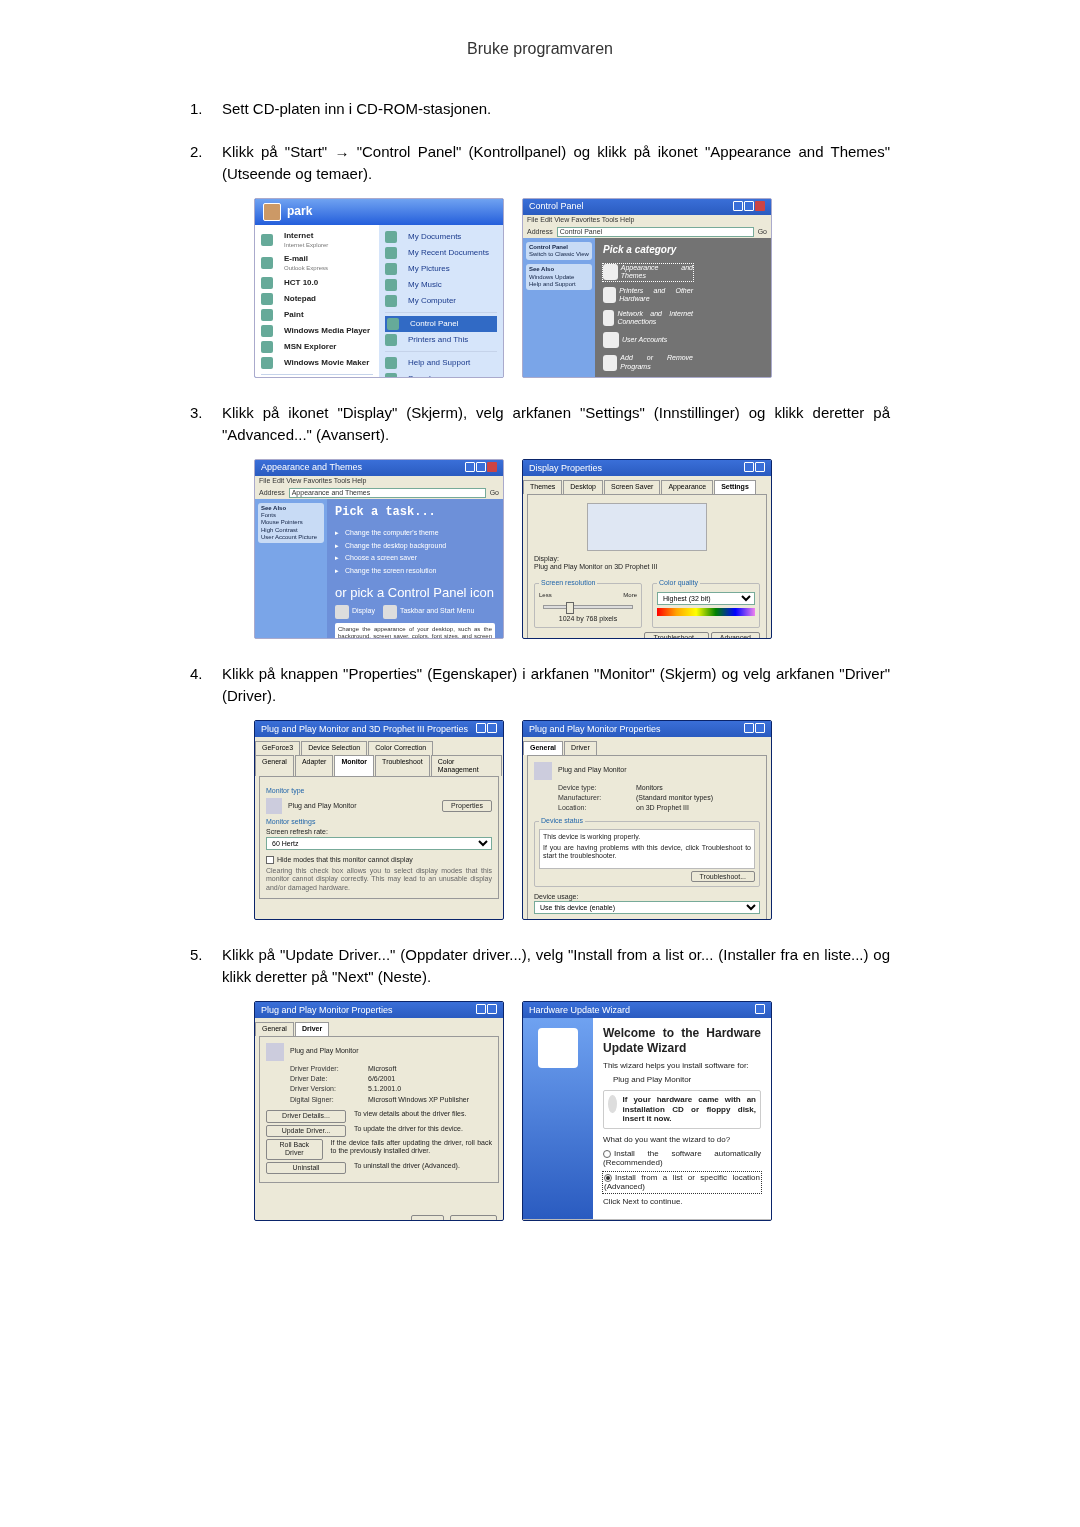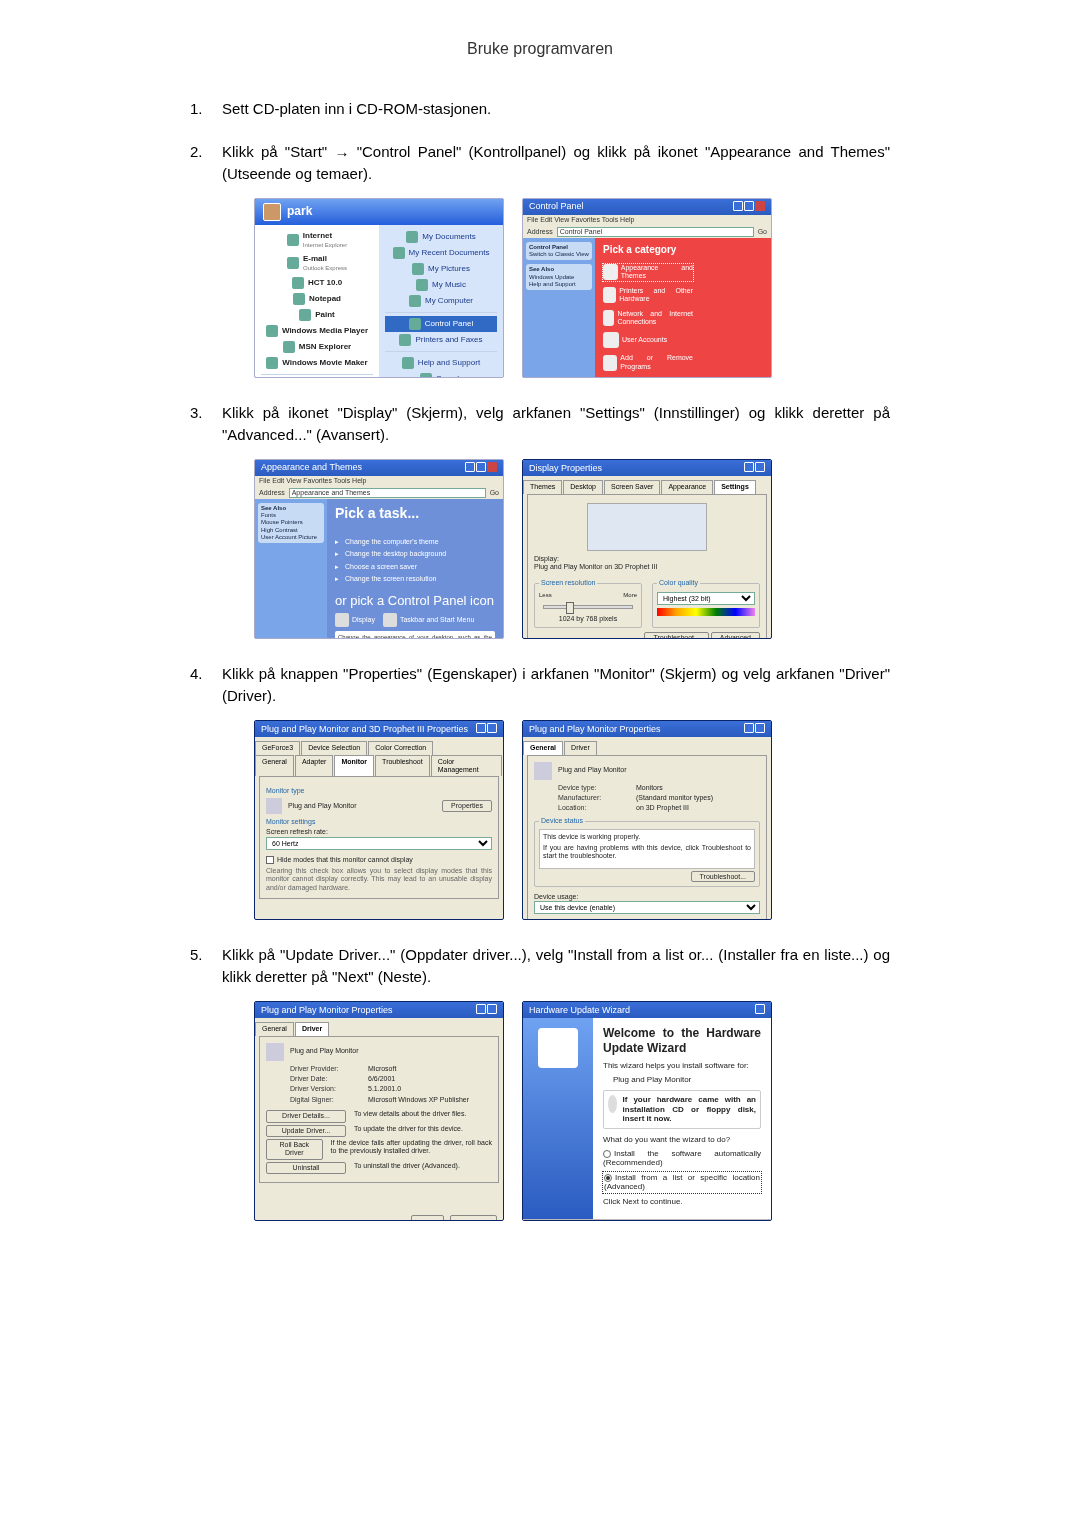--- a/index.html
+++ b/index.html
@@ -73,48 +73,48 @@
   .start-banner .avatar {
     width: 18px; height: 18px; background: #c96; border: 1px solid #fff; border-radius: 2px;
   }
   .start-cols {
     flex: 1;
     display: flex;
     background: #fff;
   }
   .start-left, .start-right { flex: 1; padding: 4px 6px; font-size: 8px; color: #1a3a8c; }
   .start-right { background: #d6e5fa; }
-  .start-item { display: flex; align-items: center; gap: 4px; padding: 2px 0; justify-content: center; }
+  .start-item { display: flex; align-items: center; gap: 11px; padding: 2px 0; }
   .start-item.bold { font-weight: bold; color: #222; }
   .start-item .ic { width: 12px; height: 12px; background: #6a9; border-radius: 2px; }
   .start-item.hl { background: #316ac5; color: #fff; padding: 2px; }
   .start-divider { border-top: 1px solid #c5d3ea; margin: 3px 0; }
 
   
   .cpshot { background: #6b8ed8; display:flex; flex-direction:column; }
   .cp-titlebar {
     background: linear-gradient(#3a6fd8,#2a5bc0);
     color:#fff; font-size:9px; padding:2px 6px; display:flex; justify-content:space-between;
   }
   .cp-winbtns span { display:inline-block; width:10px; height:10px; background:#c44; margin-left:1px; border-radius:1px;}
   .cp-winbtns span:nth-child(1){background:#3a6fd8;border:1px solid #fff;}
   .cp-winbtns span:nth-child(2){background:#3a6fd8;border:1px solid #fff;}
   .cp-menu { background:#ece9d8; color:#333; font-size:7px; padding:1px 4px;}
   .cp-body { flex:1; display:flex; }
   .cp-side { width:72px; background:#7aa5e8; padding:4px 3px; font-size:6px; color:#fff;}
   .cp-side .box { background:#c8dbf5; color:#124; border-radius:3px; padding:2px 3px; margin-bottom:4px;}
-  .cp-main { flex:1; background:#ef4444; color:#fff; padding:6px 8px;}
+  .cp-main { flex:1; background:#737373; color:#fff; padding:6px 8px;font-style:italic;}
   .cp-main h4 { font-size:10px; font-weight:bold; margin-bottom:8px; }
   .cp-cats { display:flex; flex-wrap:wrap; gap:6px 10px; }
   .cp-cat { width:90px; font-size:7px; display:flex; gap:3px; align-items:center;}
   .cp-cat.hl { outline:1px dotted #fff; }
   .cp-cat .ic { width:16px; height:16px; background:#eee; border-radius:3px;}
   .at-body{flex:1;display:flex;}
   .at-main{flex:1;background:#6d90d9;color:#fff;padding:6px 8px;}
-  .at-main h5{font-size:14px;margin-bottom:14px;}
+  .at-main h5{font-size:12px;margin-bottom:8px;font-family:Liberation Mono, monospace;}
   .at-task{font-size:7px;padding:2px 0 2px 10px;position:relative;}
   .at-task::before{content:"▸";position:absolute;left:0;}
   .at-sub{font-size:13px;margin:8px 0 4px 0;}
   .at-icon-row{display:flex;gap:8px;font-size:7px;}
   .at-icon-row .bi{display:flex;gap:3px;align-items:center;}
   .at-icon-row .bi .ic{width:14px;height:14px;background:#ddd;border-radius:2px;}
   .at-hint{background:#fff;color:#333;font-size:6px;padding:3px;border-radius:2px;margin-top:4px;}
 
   
   .dlg { background:#ece9d8; display:flex; flex-direction:column; border:1px solid #0a246a;}
@@ -232,21 +232,21 @@
                 <span class="ic"></span>
                 <span>My Computer</span>
               </div>
               <div class="start-divider"></div>
               <div class="start-item hl">
                 <span class="ic"></span>
                 <span>Control Panel</span>
               </div>
               <div class="start-item">
                 <span class="ic"></span>
-                <span>Printers and Faxes</span>
+                <span>Printers and This</span>
               </div>
               <div class="start-divider"></div>
               <div class="start-item">
                 <span class="ic"></span>
                 <span>Help and Support</span>
               </div>
               <div class="start-item">
                 <span class="ic"></span>
                 <span>Search</span>
               </div>

